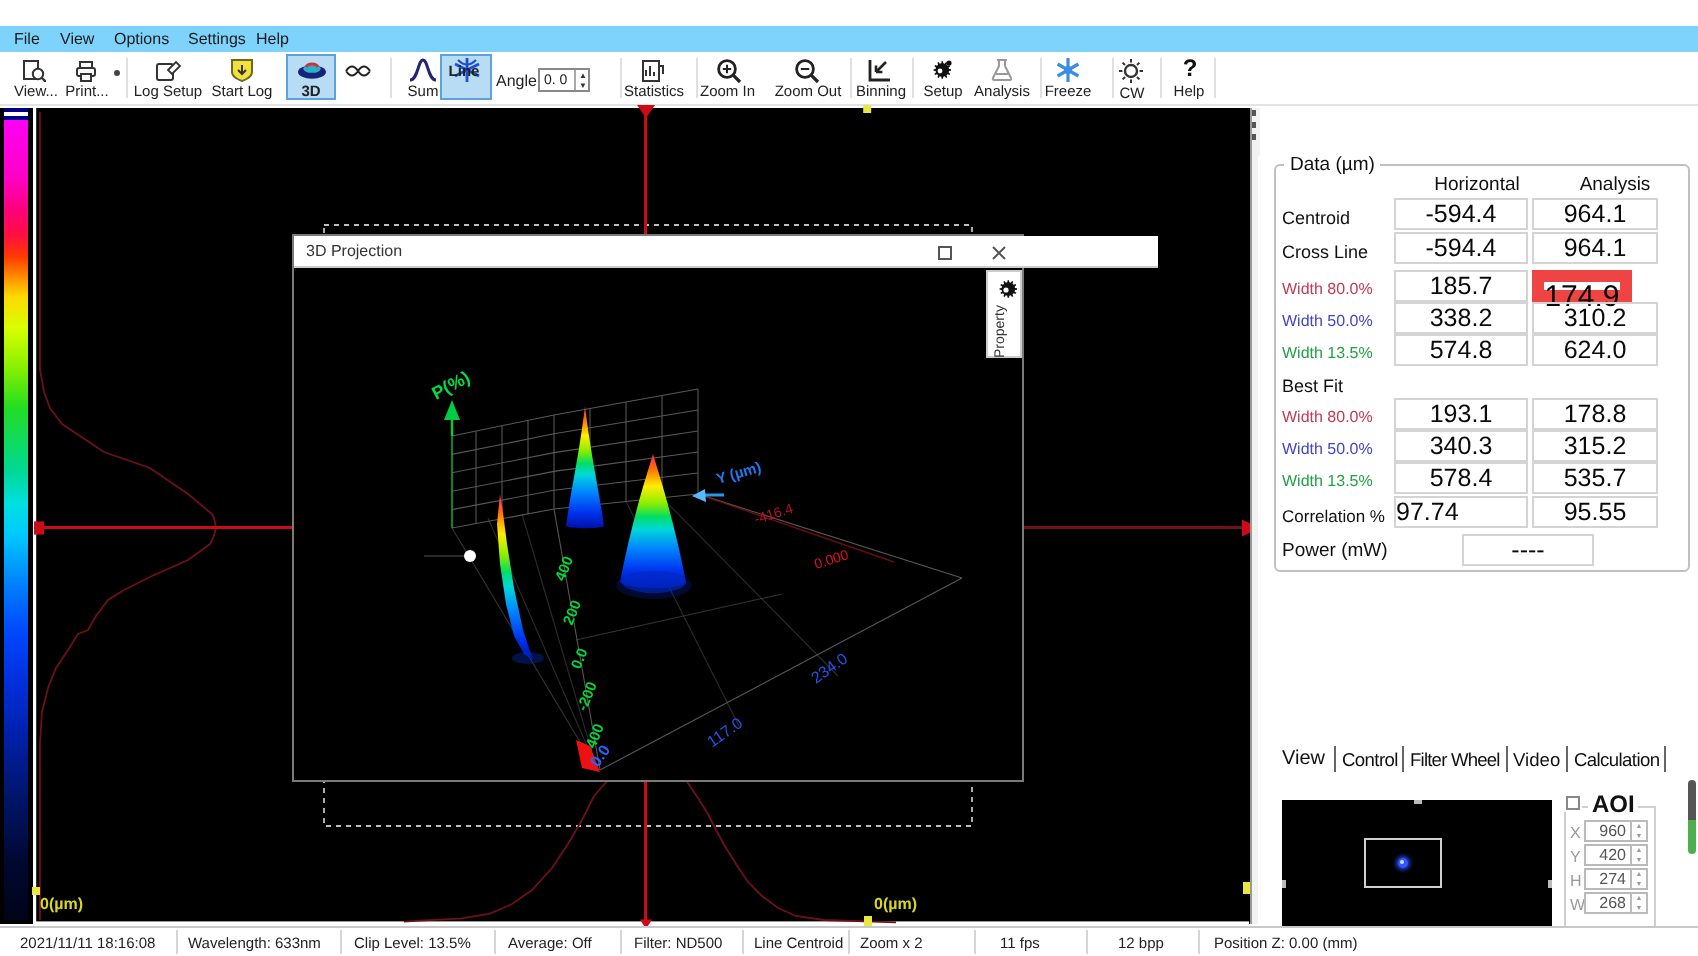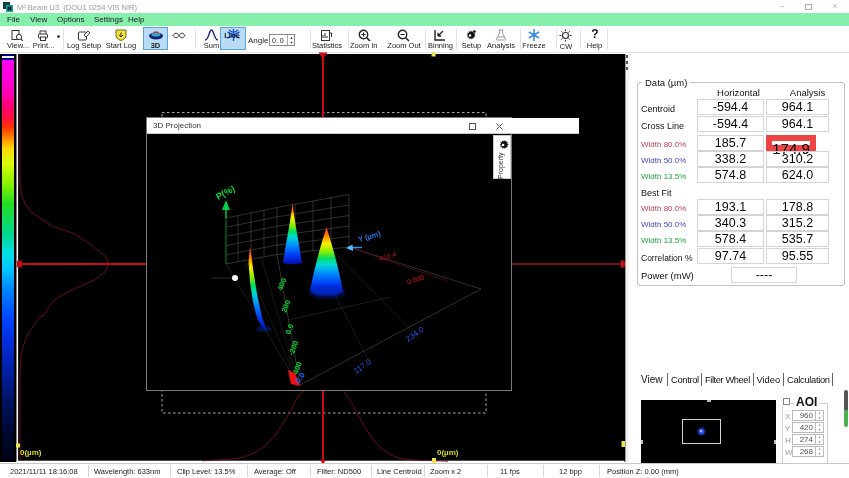--- a/index.html
+++ b/index.html
@@ -6,35 +6,22 @@
   html,body { width:849px; height:478px; overflow:hidden; background:#fff;
     font-family:"Liberation Sans", sans-serif; }
   .abs { position:absolute; }
   svg text { font-family:"Liberation Sans", sans-serif; }
   #app { position:relative; width:849px; height:478px; background:#ffffff; }
 </style>
 </head>
 <body>
 <div id="app">
 
-  <div class="abs" style="left:0;top:0;width:849px;height:13px;background:#ffffff;">
-    <svg class="abs" style="left:3px;top:2px" width="11" height="10" viewBox="0 0 11 10">
-      <rect x="0" y="0" width="7" height="7" fill="#0d3b4f"></rect>
-      <rect x="3" y="3" width="7" height="7" fill="#1aa08a"></rect>
-      <rect x="4.5" y="4.5" width="4" height="4" fill="#083042"></rect>
-    </svg>
-    <div class="abs" style="left:17px;top:3px;font-size:7.5px;color:#9a9a9a;">M² Beam U3&nbsp;&nbsp;(DOU1 0254 VIS NIR)</div>
-    <div class="abs" style="left:776px;top:0px;width:12px;height:12px;color:#b5b5b5;font-size:9px;text-align:center;line-height:12px;">–</div>
-    <svg class="abs" style="left:805px;top:4px" width="7" height="6" viewBox="0 0 7 6">
-        <rect x="0.5" y="0.5" width="6" height="5" fill="none" stroke="#b0b0b0" stroke-width="1"></rect>
-      </svg>
-    <div class="abs" style="left:829px;top:0px;width:12px;height:12px;color:#b5b5b5;font-size:9px;text-align:center;line-height:12px;">×</div>
-  </div>
-
-  <div class="abs" style="left:0;top:13px;width:849px;height:13px;background:#86efac;font-size:8px;color:#1a1a1a;">
+
+  <div class="abs" style="left:0;top:13px;width:849px;height:13px;background:#7dd3fc;font-size:8px;color:#1a1a1a;">
     <span class="abs" style="left:7px;top:2px;">File</span>
     <span class="abs" style="left:30px;top:2px;">View</span>
     <span class="abs" style="left:57px;top:2px;">Options</span>
     <span class="abs" style="left:94px;top:2px;">Settings</span>
     <span class="abs" style="left:128px;top:2px;">Help</span>
   </div>
 
   <div id="toolbar" class="abs" style="left:0;top:26px;width:849px;height:27px;background:#fff;border-bottom:1px solid #e3e3e3;font-size:7.5px;color:#222;">
 
     <svg class="abs" style="left:11px;top:4px" width="12" height="11" viewBox="0 0 12 11">
@@ -365,21 +352,21 @@
 
     <div class="abs" style="left:12px;top:142px;font-size:8px;color:#4444cc;">Width 50.0%</div>
     <div class="abs" style="left:68px;top:137px;width:67px;height:16px;border:1px solid #d4d4d4;font-size:12.5px;color:#0a0a0a;text-align:center;line-height:15px;">340.3</div>
     <div class="abs" style="left:137px;top:137px;width:63px;height:16px;border:1px solid #d4d4d4;font-size:12.5px;color:#0a0a0a;text-align:center;line-height:15px;">315.2</div>
 
     <div class="abs" style="left:12px;top:158px;font-size:8px;color:#22a044;">Width 13.5%</div>
     <div class="abs" style="left:68px;top:153px;width:67px;height:16px;border:1px solid #d4d4d4;font-size:12.5px;color:#0a0a0a;text-align:center;line-height:15px;">578.4</div>
     <div class="abs" style="left:137px;top:153px;width:63px;height:16px;border:1px solid #d4d4d4;font-size:12.5px;color:#0a0a0a;text-align:center;line-height:15px;">535.7</div>
 
     <div class="abs" style="left:12px;top:175px;font-size:8.5px;color:#111;">Correlation %</div>
-    <div class="abs" style="left:68px;top:170px;width:67px;height:16px;border:1px solid #d4d4d4;font-size:12.5px;color:#0a0a0a;text-align:center;line-height:15px;">97.74</div>
+    <div class="abs" style="left:68px;top:170px;width:67px;height:16px;border:1px solid #d4d4d4;font-size:12.5px;color:#0a0a0a;text-align:left;line-height:15px;">97.74</div>
     <div class="abs" style="left:137px;top:170px;width:63px;height:16px;border:1px solid #d4d4d4;font-size:12.5px;color:#0a0a0a;text-align:center;line-height:15px;">95.55</div>
 
     <div class="abs" style="left:12px;top:192px;font-size:9.5px;color:#111;">Power (mW)</div>
     <div class="abs" style="left:102px;top:189px;width:66px;height:16px;border:1px solid #d4d4d4;font-size:12.5px;color:#0a0a0a;text-align:center;line-height:15px;">----</div>
 
     <div class="abs" style="left:12px;top:296px;font-size:10px;color:#111;">View</div>
     <div class="abs" style="left:38px;top:295px;width:1px;height:13px;background:#666;"></div>
     <div class="abs" style="left:42px;top:297px;font-size:9.3px;letter-spacing:-0.3px;color:#111;">Control</div>
     <div class="abs" style="left:71.5px;top:295px;width:1px;height:13px;background:#666;"></div>
     <div class="abs" style="left:76px;top:297px;font-size:9.3px;letter-spacing:-0.4px;color:#111;">Filter Wheel</div>

